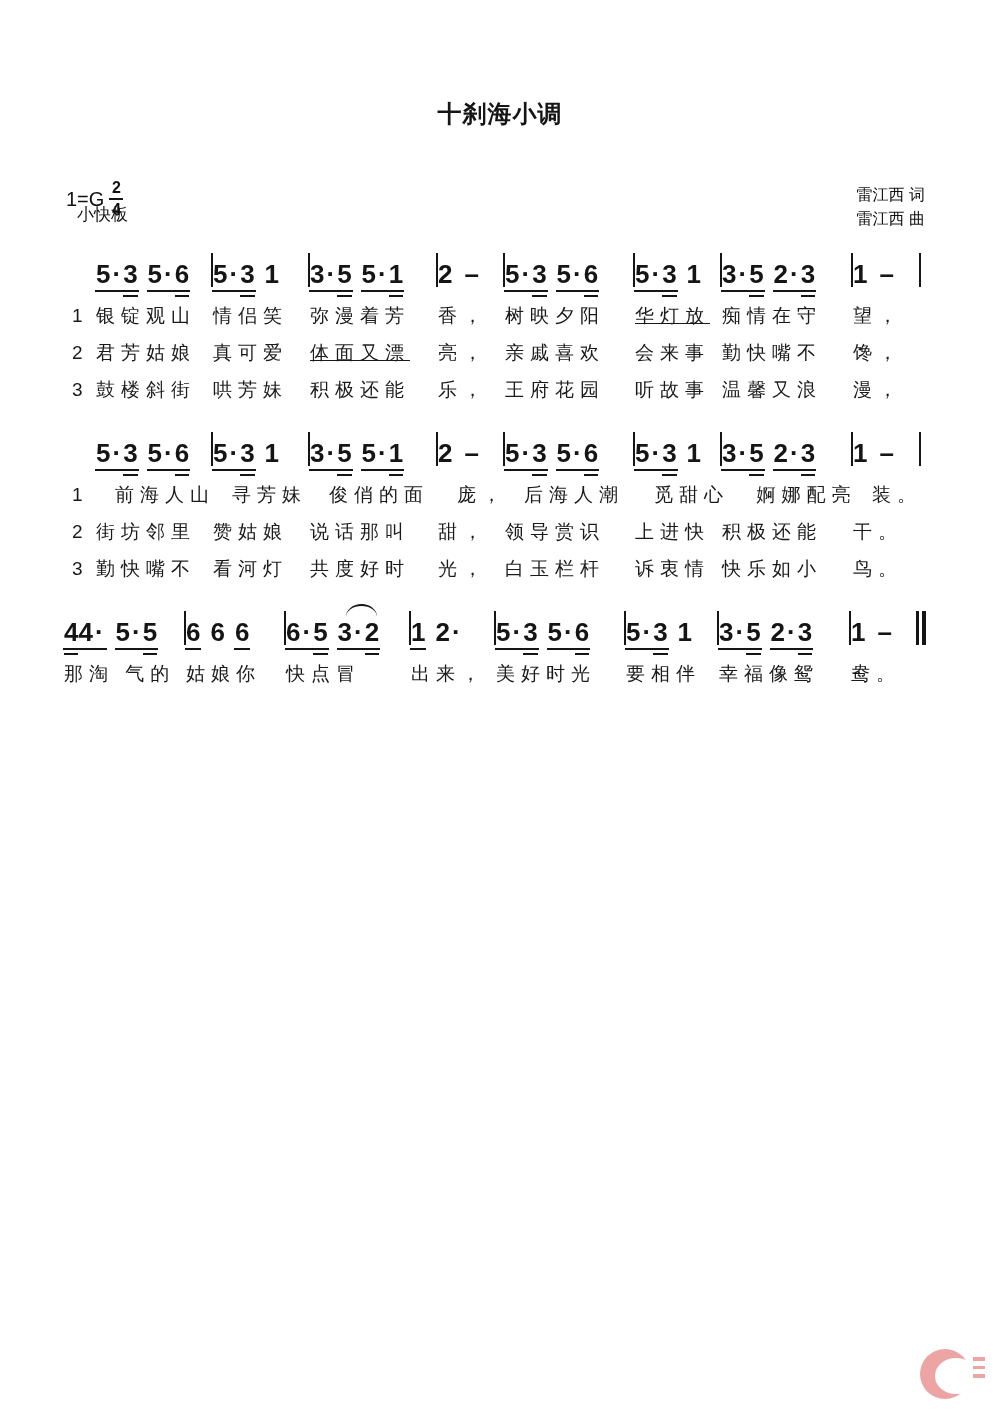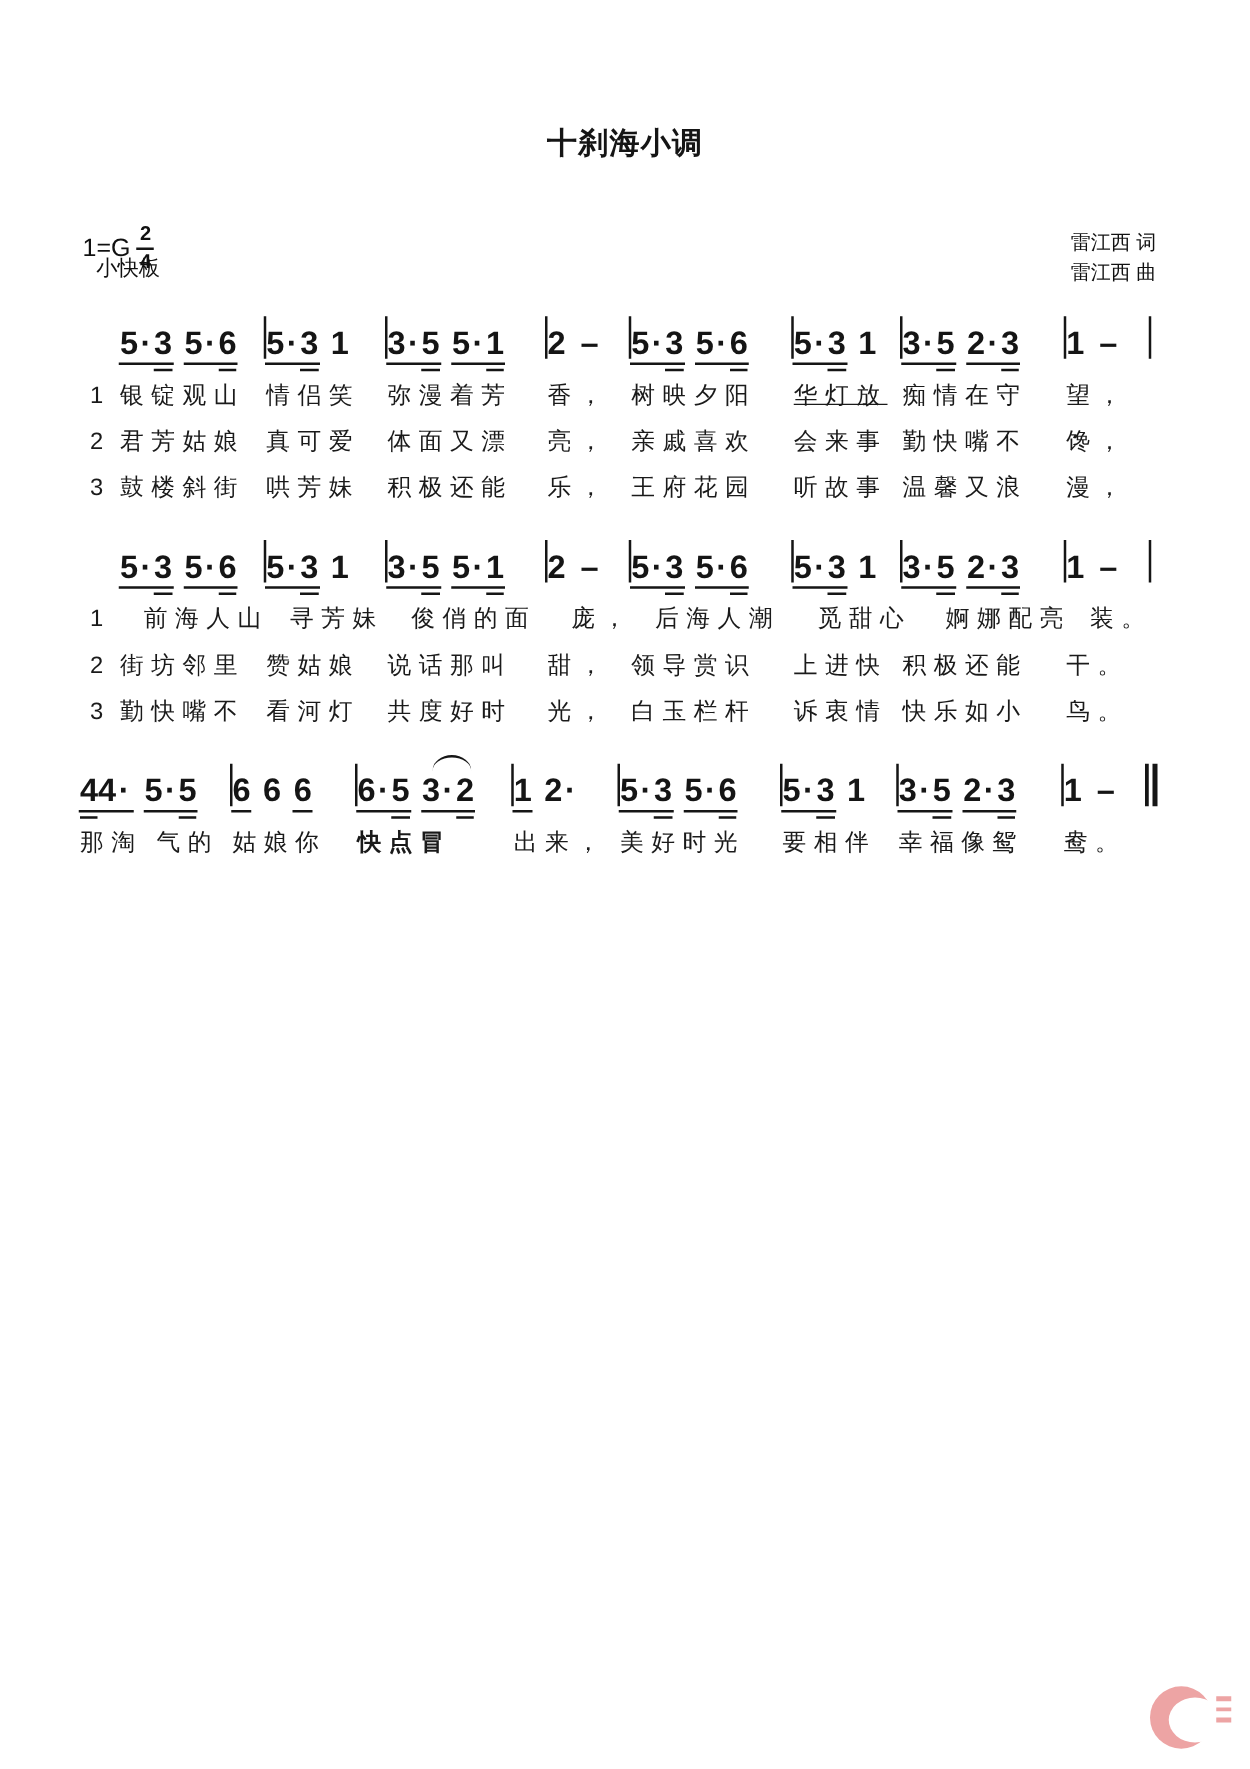--- a/index.html
+++ b/index.html
@@ -186,21 +186,21 @@
           <span class="lyric-cell" style="width: 67px;">香，</span>
           <span class="lyric-cell" style="width: 130px;">树映夕阳</span>
           <span class="lyric-cell" style="width: 87px; text-decoration: underline;">华灯放</span>
           <span class="lyric-cell" style="width: 131px;">痴情在守</span>
           <span class="lyric-cell" style="width: 68px;">望，</span>
         </div>
         <div class="lyric-row">
           <span class="verse-num">2</span>
           <span class="lyric-cell" style="width: 117px;">君芳姑娘</span>
           <span class="lyric-cell" style="width: 97px;">真可爱</span>
-          <span class="lyric-cell" style="width: 128px;">体面又漂</span>
+          <span class="lyric-cell" style="width: 128px; text-decoration: underline;">体面又漂</span>
           <span class="lyric-cell" style="width: 67px;">亮，</span>
           <span class="lyric-cell" style="width: 130px;">亲戚喜欢</span>
           <span class="lyric-cell" style="width: 87px;">会来事</span>
           <span class="lyric-cell" style="width: 131px; font-family: Liberation Serif, serif;">勤快嘴不</span>
           <span class="lyric-cell" style="width: 68px;">馋，</span>
         </div>
         <div class="lyric-row">
           <span class="verse-num">3</span>
           <span class="lyric-cell" style="width: 117px;">鼓楼斜街</span>
           <span class="lyric-cell" style="width: 97px;">哄芳妹</span>
@@ -438,21 +438,21 @@
             <span class="bar-final">
               <i></i>
               <i></i>
             </span>
           </div>
         </div>
         <div class="lyric-row">
           <span class="verse-num"></span>
           <span class="lyric-cell" style="width: 122px;">那淘 气的</span>
           <span class="lyric-cell" style="width: 100px;">姑娘你</span>
-          <span class="lyric-cell" style="width: 125px; font-weight: bold;">快点冒</span>
+          <span class="lyric-cell" style="width: 125px;">快点冒</span>
           <span class="lyric-cell" style="width: 85px;">出来，</span>
           <span class="lyric-cell" style="width: 130px;">美好时光</span>
           <span class="lyric-cell" style="width: 93px;">要相伴</span>
           <span class="lyric-cell" style="width: 132px;">幸福像鸳</span>
           <span class="lyric-cell" style="width: 75px;">鸯。</span>
         </div>
       </div>
     </div>
 
   <div class="wm">

